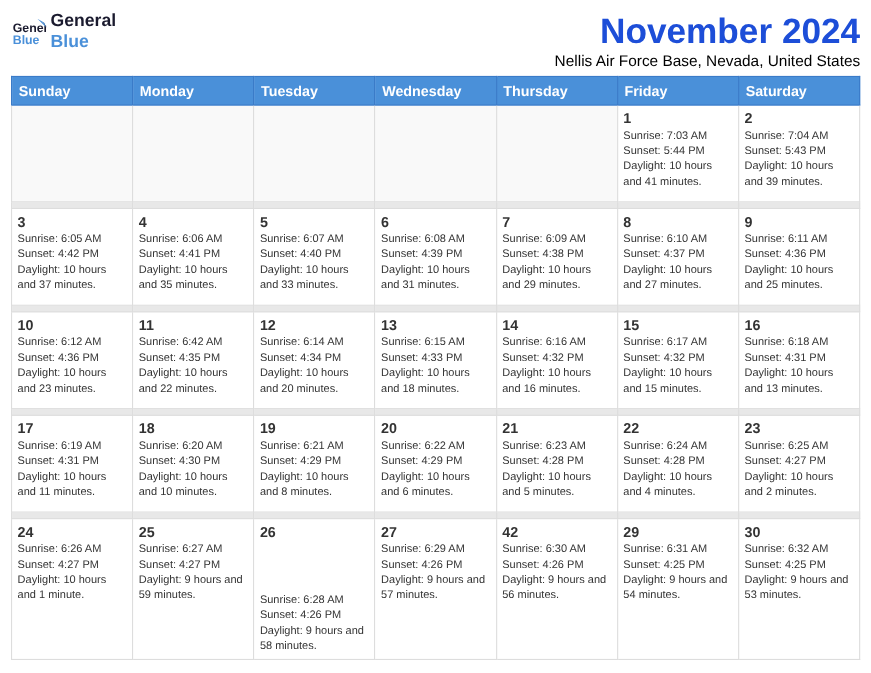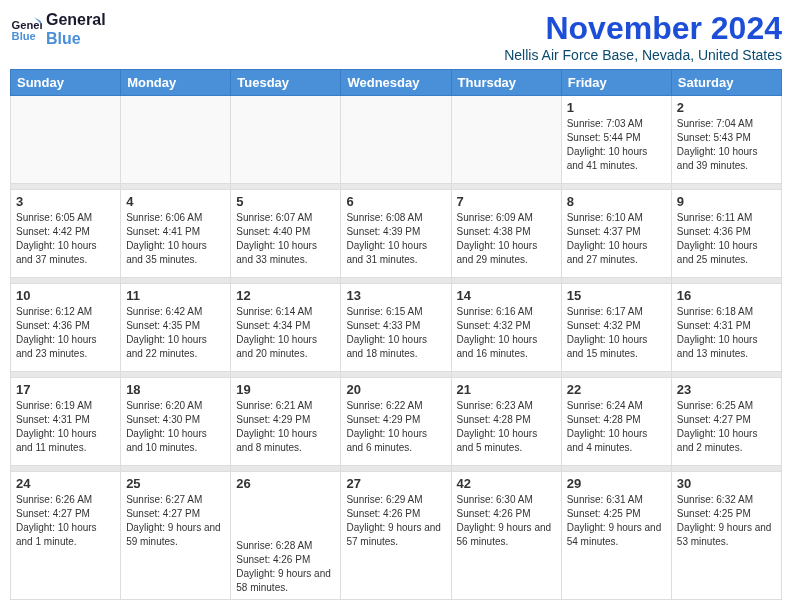--- a/index.html
+++ b/index.html
@@ -28,21 +28,21 @@
     .title-area {
       text-align: right;
     }
     .month-title {
       font-size: 32px;
       font-weight: bold;
       color: #1d4ed8;
     }
     .subtitle {
       font-size: 14px;
-      color: #0c4a6e;
+      color: #000000;
     }
     .calendar {
       width: 100%;
       border-collapse: collapse;
       border: 1px solid #ccc;
     }
     .calendar th {
       background-color: #4a90d9;
       color: #fff;
       text-align: left;

